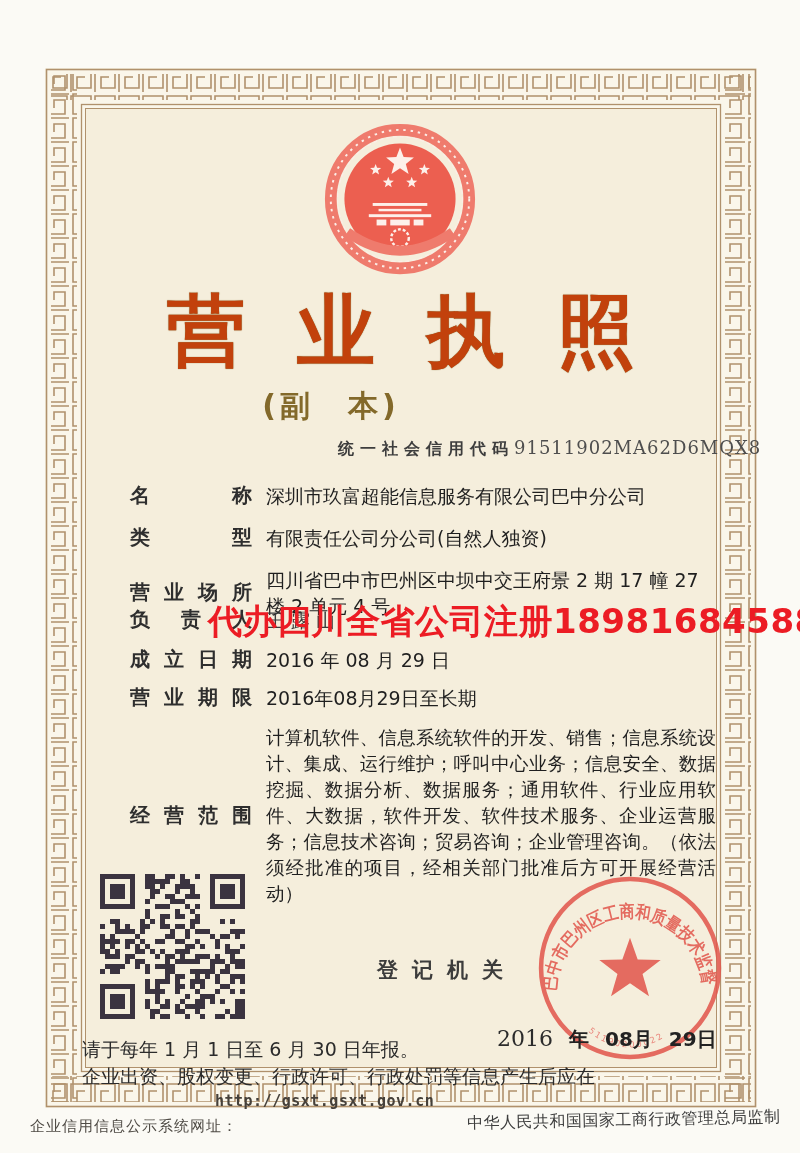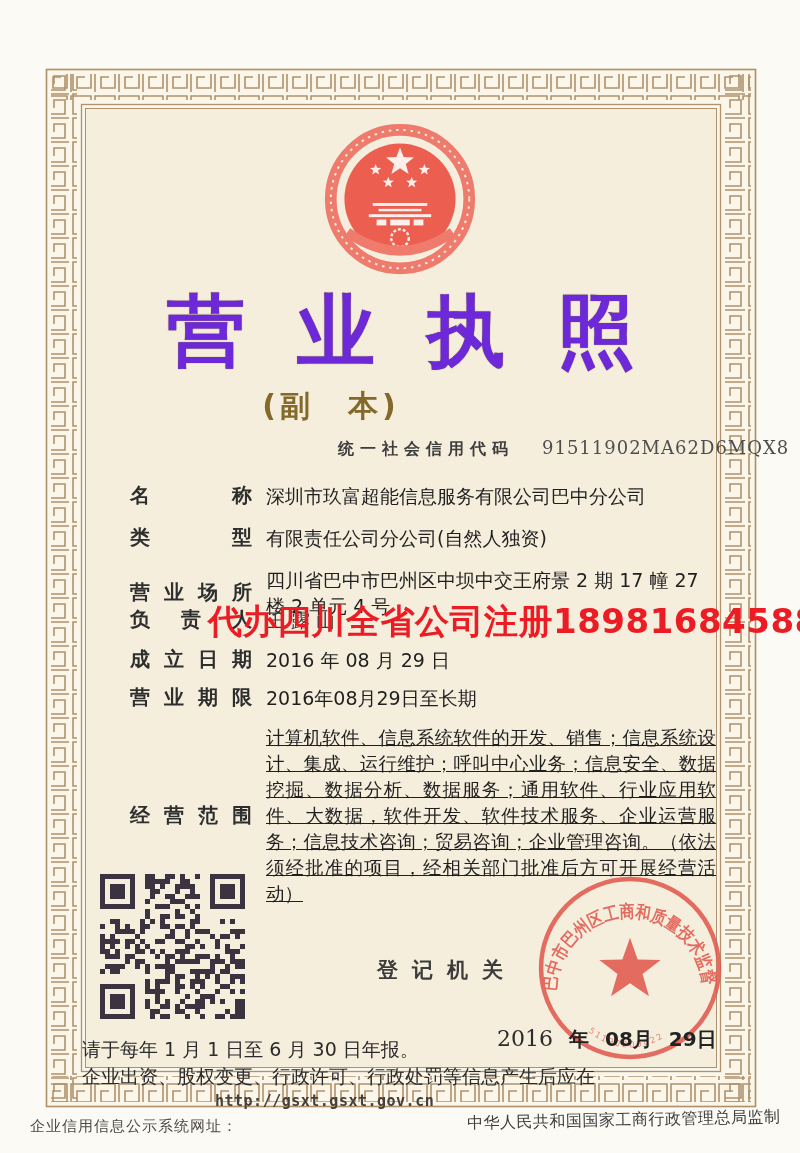--- a/index.html
+++ b/index.html
@@ -12,40 +12,40 @@
   .abs{position:absolute;}
   
   .cert-bg{left:45px;top:68px;width:712px;height:1040px;background:#faf6ea;}
   .cert-inner-bg{left:85px;top:108px;width:632px;height:960px;background:#f5eedc;}
   .border-svg{left:45px;top:68px;}
   
   .emblem{left:322px;top:122px;}
   
   .title{
     left:45px;top:280px;width:712px;text-align:center;
-    font-size:78px;font-weight:700;color:#6d28d9;
+    font-size:78px;font-weight:700;color:#c2410c;
     letter-spacing:52px;padding-left:52px;box-sizing:border-box;
     text-shadow:0 0 1px #6d5a1c;
   }
   .subtitle{
     left:45px;top:386px;width:572px;text-align:center;
     font-size:30px;font-weight:600;color:#83692a;letter-spacing:4px;
   }
-  .credit-line{left:338px;top:437px;display:flex;align-items:baseline;gap:28px;justify-content:space-between;}
+  .credit-line{left:338px;top:437px;display:flex;align-items:baseline;gap:0;justify-content:space-between;}
   .credit-label{font-size:16px;font-weight:700;color:#3d3d3d;letter-spacing:6px;}
   .credit-value{font-size:18px;color:#4e4e4e;font-family:"DejaVu Serif","Liberation Serif",serif;letter-spacing:1px;}
   
   .frow{left:130px;width:586px;display:flex;align-items:center;}
   .flabel{
     width:122px;min-width:122px;margin-right:14px;
     font-size:20px;font-weight:700;color:#2e2e2e;
     text-align:justify;text-align-last:justify;
   }
   .fvalue{font-size:19px;color:#1f1f1f;line-height:26px;padding-top:1px;}
-  .fvalue.justify{text-align:justify;text-decoration:underline;}
+  .fvalue.justify{text-align:justify;}
   .person-value{letter-spacing:6px;color:#3a3a3a;}
   
   .watermark{
     left:208px;top:599px;z-index:6;
     font-size:34px;font-weight:700;color:#ec1c24;white-space:nowrap;
     letter-spacing:0.5px;
   }
   
   .qr{left:100px;top:874px;width:145px;height:145px;}
   

